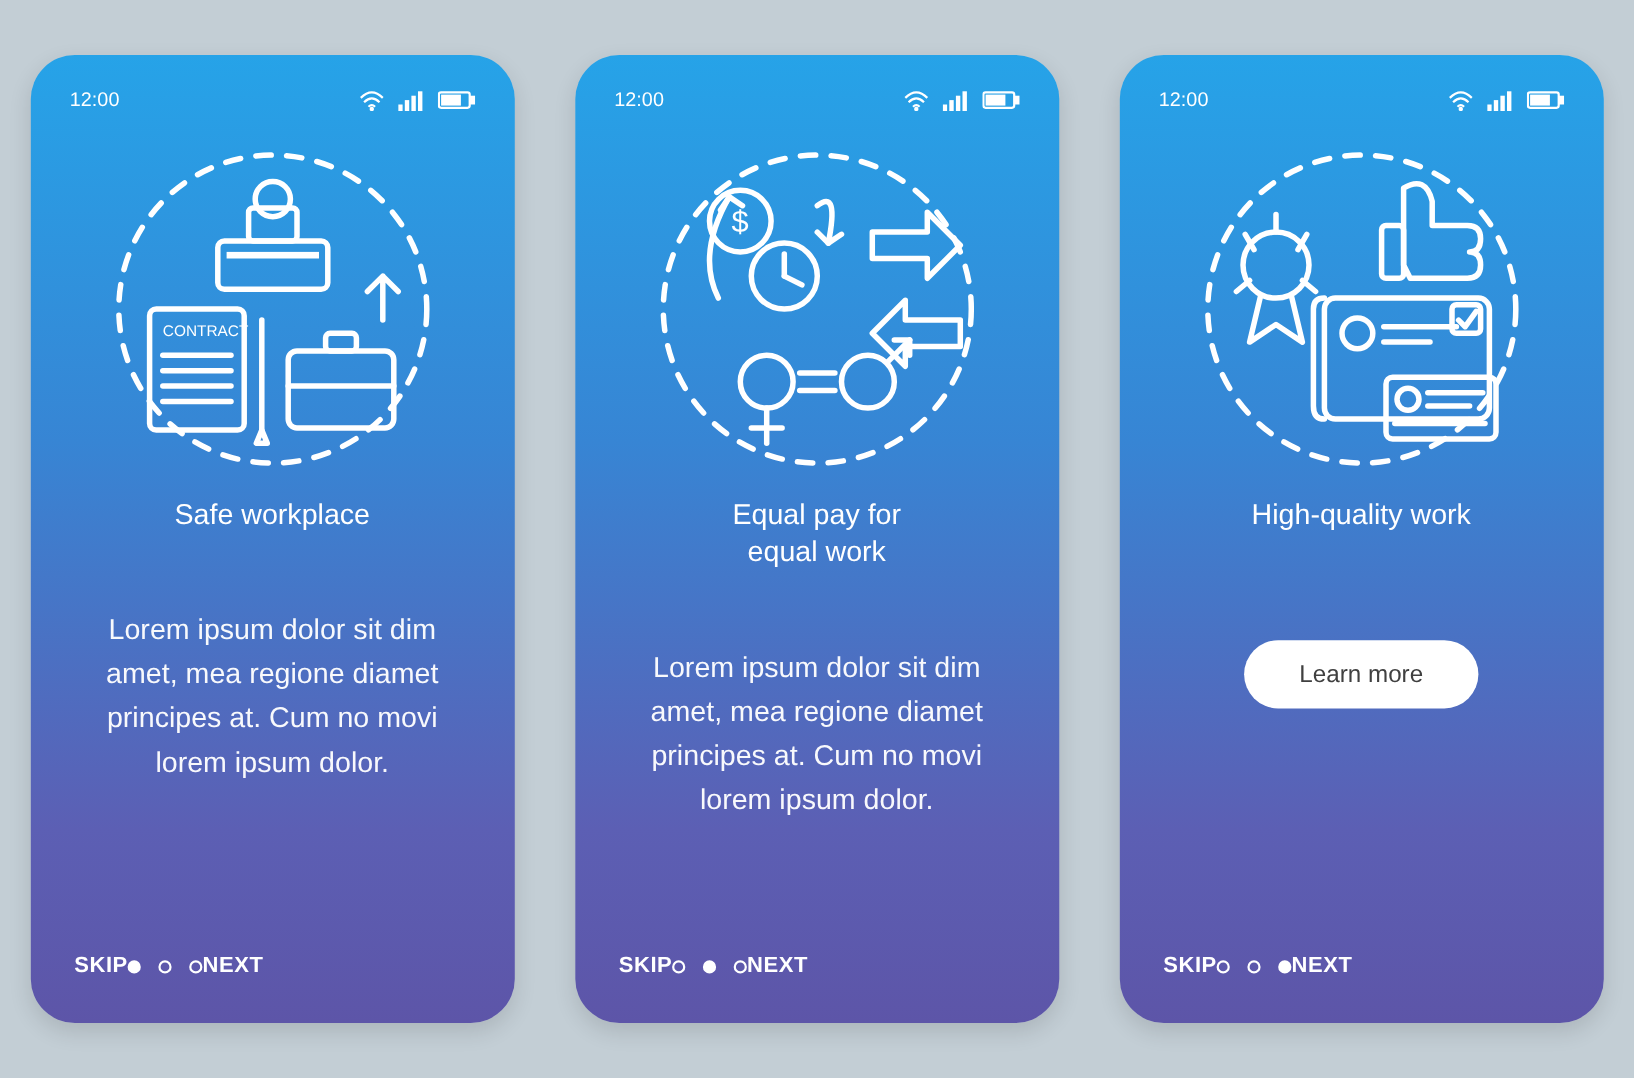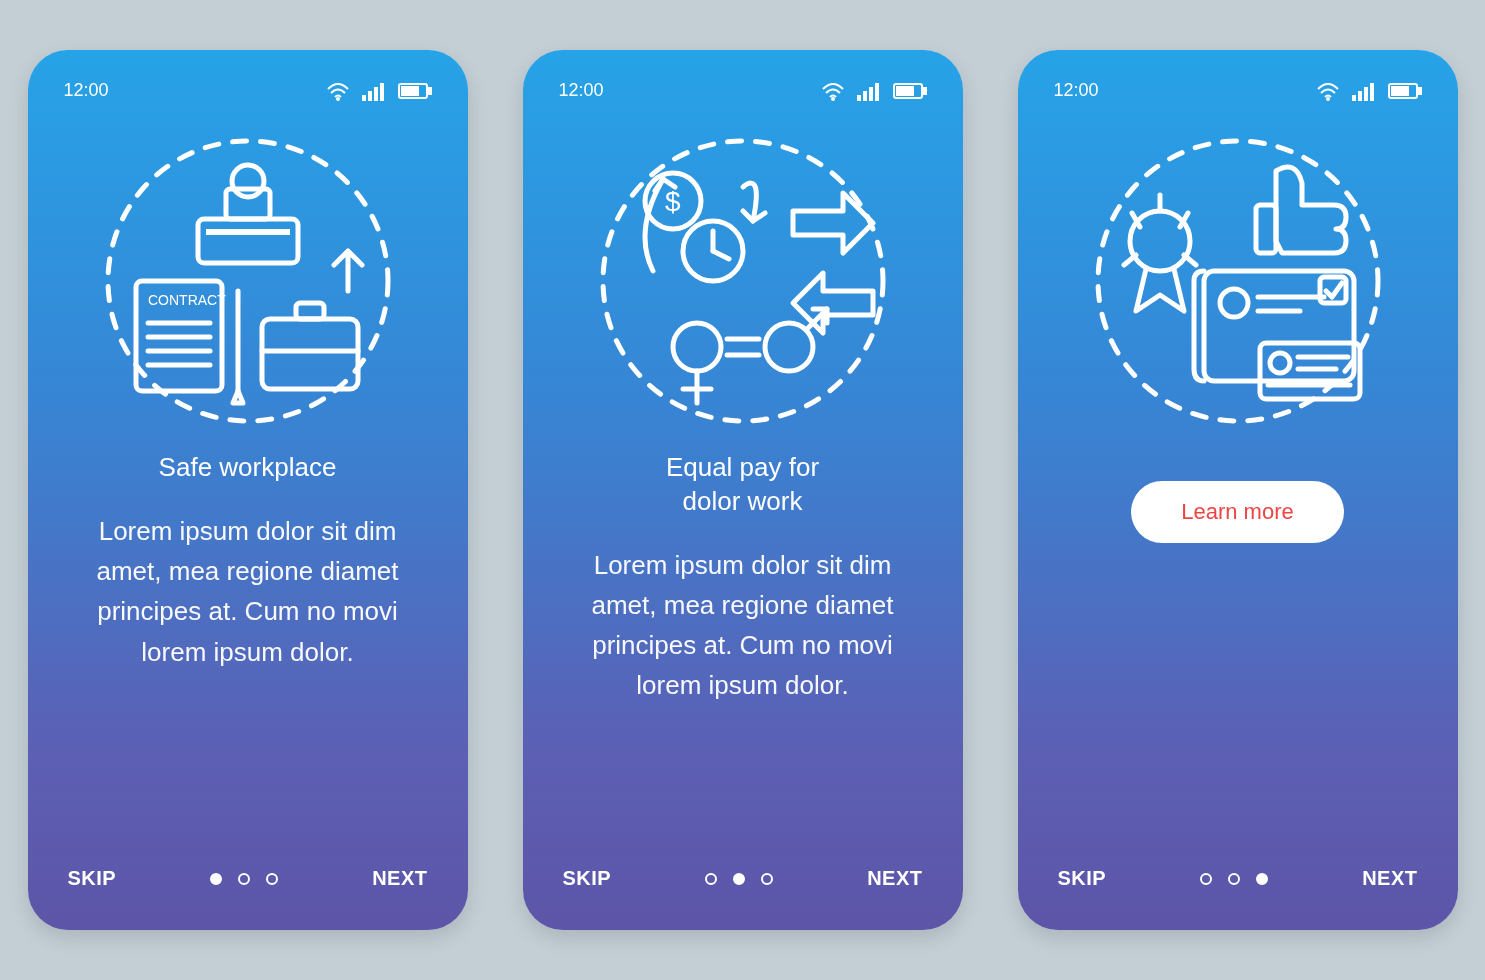--- a/index.html
+++ b/index.html
@@ -35,48 +35,47 @@
   }
   .status-icons { display: flex; gap: 12px; align-items: center; }
   .illustration {
     width: 300px;
     height: 300px;
     margin: 10px auto 20px;
     display: flex;
     align-items: center;
     justify-content: center;
   }
-  .content { text-align: center; padding: 0 12px; flex: 1; display:flex; flex-direction:column; }
+  .content { text-align: center; padding: 0 12px; flex: 1; display:flex; flex-direction:column;gap:41px; }
   .title {
     font-size: 26px;
     font-weight: 400;
     margin-bottom: 26px;
     line-height: 1.3;
     white-space: pre-line;
   }
   .body {
     font-size: 26px;
     line-height: 1.55;
     opacity: .96;
   }
   .cta {
     background: #fff;
-    color: #ef4444;
+    color: #404040;
     font-size: 22px;
     padding: 18px 50px;
     border-radius: 999px;
     display: inline-block;
     margin: 30px auto 0;
     border: none;
     cursor: pointer;
     font-weight: 400;
   }
   .footer {
     display: flex;
-    justify-content: space-between;
     align-items: center;
     padding: 0 10px;
     margin-top: auto;
   }
   .footer-btn {
     font-size: 20px;
     font-weight: 600;
     letter-spacing: .5px;
     background: none;
     border: none;
@@ -210,21 +209,21 @@
       <circle cx="196" cy="216" r="24"></circle>
         <line x1="214" y1="198" x2="234" y2="178"></line>
         <path d="M234 178 L220 178 M234 178 L234 192"></path>
       <line x1="134" y1="208" x2="166" y2="208"></line>
         <line x1="134" y1="224" x2="166" y2="224"></line>
     </svg>
   </div>
 
   <div class="content">
     <div class="title">Equal pay for
-dolor work</div>
+equal work</div>
     <div class="body">Lorem ipsum dolor sit dim amet, mea regione diamet principes at. Cum no movi lorem ipsum dolor.</div>
   </div>
 
   <div class="footer">
     <button class="footer-btn">SKIP</button>
     <div class="dots">
       <span class="dot"></span>
       <span class="dot active"></span>
       <span class="dot"></span>
     </div>
@@ -277,20 +276,21 @@
 
       <rect x="172" y="212" width="100" height="56" rx="6"></rect>
       <circle cx="192" cy="232" r="10"></circle>
         <line x1="210" y1="226" x2="260" y2="226"></line>
         <line x1="210" y1="238" x2="248" y2="238"></line>
       <line x1="180" y1="254" x2="262" y2="254"></line>
     </svg>
   </div>
 
   <div class="content">
+    <div class="title">High-quality work</div>
     <button class="cta">Learn more</button>
   </div>
 
   <div class="footer">
     <button class="footer-btn">SKIP</button>
     <div class="dots">
       <span class="dot"></span>
       <span class="dot"></span>
       <span class="dot active"></span>
     </div>

